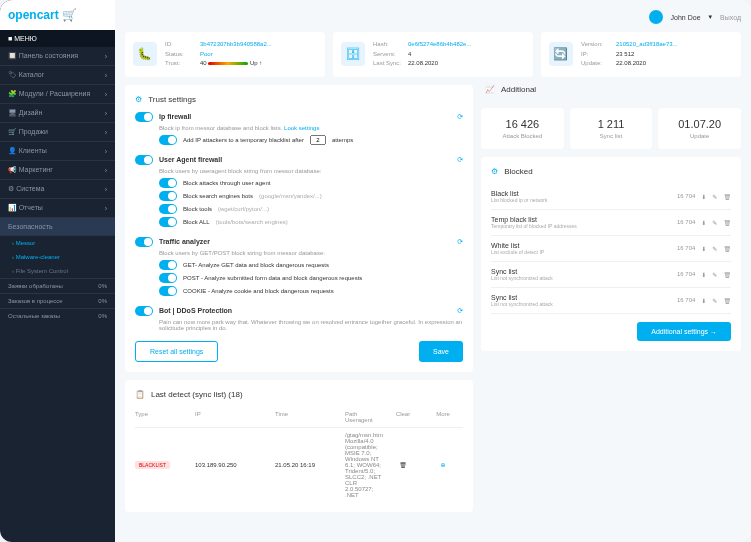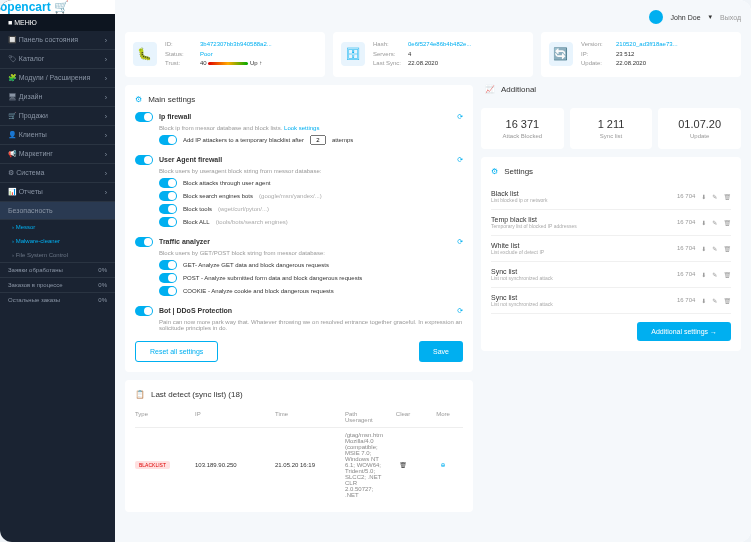--- a/index.html
+++ b/index.html
@@ -1,19 +1,19 @@
 <!DOCTYPE html>
 <html><head>
 <meta charset="utf-8">
 <style>
 *{margin:0;padding:0;box-sizing:border-box;font-family:Arial,sans-serif}
 body{background:#f0f4f8;font-size:7px;color:#333}
 .app{display:flex;width:751px;height:542px;background:#fff;margin:0 auto;border-radius:12px;overflow:hidden}
 .sidebar{width:115px;background:#1a2332;color:#8a95a5;flex-shrink:0}
-.logo{padding:0;font-size:12px;font-weight:bold;color:#00aff0;background:#fff}
+.logo{padding:8px;font-size:12px;font-weight:bold;color:#00aff0;background:#fff}
 .menu-hdr{background:#0d1520;color:#fff;padding:5px 8px;font-size:7px}
 .menu-item{padding:5px 8px;display:flex;justify-content:space-between;align-items:center;cursor:pointer;border-bottom:1px solid #2a3442;font-size:7px}
 .menu-item.active{background:#2a3a52}
 .sub-item{padding:4px 12px;font-size:6px;color:#6a7585;cursor:pointer}
 .sub-item.blue{color:#00aff0}
 .stats-row{padding:4px 8px;display:flex;justify-content:space-between;font-size:6px;border-top:1px solid #2a3442}
 .main{flex:1;padding:10px;overflow-y:auto;background:#f5f8fb}
 .topbar{display:flex;justify-content:flex-end;align-items:center;gap:8px;margin-bottom:8px}
 .avatar{width:14px;height:14px;border-radius:50%;background:#00aff0}
 .info-cards{display:flex;gap:8px;margin-bottom:8px}
@@ -154,21 +154,21 @@
 <div><span class="k">Update:</span><span class="v">22.08.2020</span></div>
 </div>
 </div>
 </div>
 
 <div class="content">
 <div class="col-left">
 <div class="panel">
 <div class="panel-hdr">
               <span class="icn">⚙</span>
-              <span>Main settings</span>
+              <span>Trust settings</span>
             </div>
 
 <div class="setting-block">
 <div class="setting-title">
                 <div class="left">
                   <div class="toggle"></div>
                   <b>Ip firewall</b>
                 </div>
                 <span class="refresh">⟳</span>
               </div>
@@ -277,38 +277,38 @@
 </div>
 
 <div class="col-right">
 <div>
 <div class="panel-hdr" style="padding:0 4px 6px">
               <span class="icn">📈</span>
               <span>Additional</span>
             </div>
 <div class="stat-cards">
 <div class="stat-card">
-                <div class="stat-num">16 371</div>
+                <div class="stat-num">16 426</div>
                 <div class="stat-lbl">Attack Blocked</div>
               </div>
 <div class="stat-card">
                 <div class="stat-num">1 211</div>
                 <div class="stat-lbl">Sync list</div>
               </div>
 <div class="stat-card">
                 <div class="stat-num">01.07.20</div>
                 <div class="stat-lbl">Update</div>
               </div>
 </div>
 </div>
 
 <div class="panel">
 <div class="panel-hdr">
               <span class="icn">⚙</span>
-              <span>Settings</span>
+              <span>Blocked</span>
             </div>
 <div class="list-item">
               <div class="info">
                 <div class="name">Black list</div>
                 <div class="desc">List blocked ip or network</div>
               </div>
               <div class="actions">
                 <span>16 704</span>
                 <span>⬇</span>
                 <span>✎</span>

